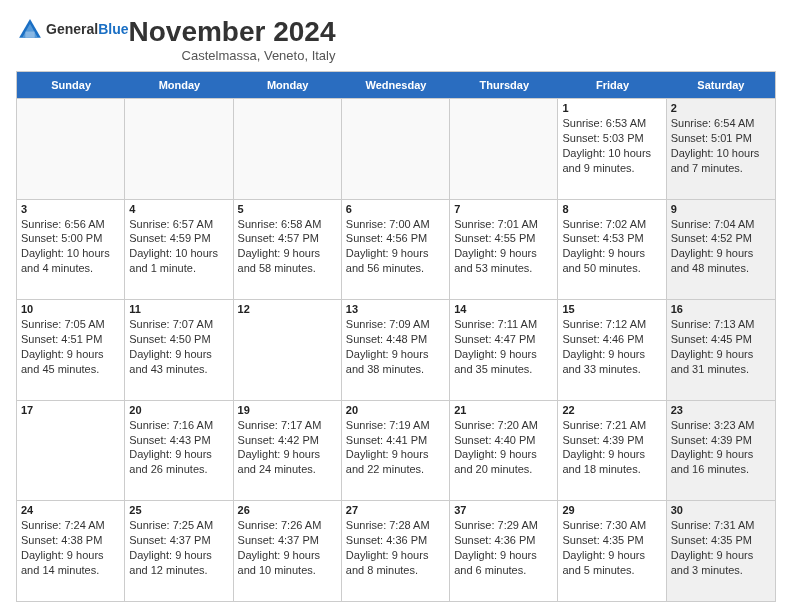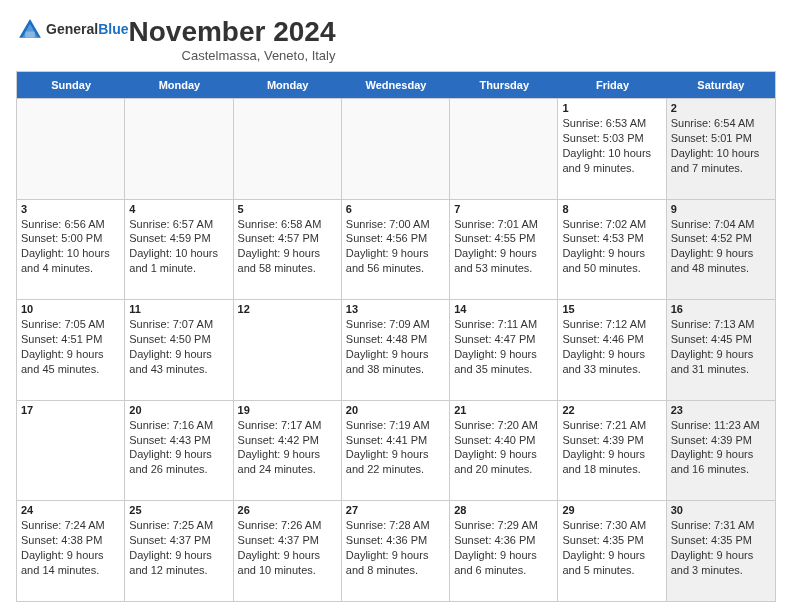--- a/index.html
+++ b/index.html
@@ -270,21 +270,21 @@
 Daylight: 9 hours and 20 minutes.</div>
           </div>
           <div class="cal-cell">
             <div class="day-num">22</div>
             <div class="cell-text" style="white-space: pre-line;">Sunrise: 7:21 AM
 Sunset: 4:39 PM
 Daylight: 9 hours and 18 minutes.</div>
           </div>
           <div class="cal-cell shaded">
             <div class="day-num">23</div>
-            <div class="cell-text" style="white-space: pre-line;">Sunrise: 11:23 AM
+            <div class="cell-text" style="white-space: pre-line;">Sunrise: 3:23 AM
 Sunset: 4:39 PM
 Daylight: 9 hours and 16 minutes.</div>
           </div>
         </div>
         <div class="cal-row">
           <div class="cal-cell">
             <div class="day-num">24</div>
             <div class="cell-text" style="white-space: pre-line;">Sunrise: 7:24 AM
 Sunset: 4:38 PM
 Daylight: 9 hours and 14 minutes.</div>
@@ -301,21 +301,21 @@
 Sunset: 4:37 PM
 Daylight: 9 hours and 10 minutes.</div>
           </div>
           <div class="cal-cell">
             <div class="day-num">27</div>
             <div class="cell-text" style="white-space: pre-line;">Sunrise: 7:28 AM
 Sunset: 4:36 PM
 Daylight: 9 hours and 8 minutes.</div>
           </div>
           <div class="cal-cell">
-            <div class="day-num">28</div>
+            <div class="day-num">37</div>
             <div class="cell-text" style="white-space: pre-line;">Sunrise: 7:29 AM
 Sunset: 4:36 PM
 Daylight: 9 hours and 6 minutes.</div>
           </div>
           <div class="cal-cell">
             <div class="day-num">29</div>
             <div class="cell-text" style="white-space: pre-line;">Sunrise: 7:30 AM
 Sunset: 4:35 PM
 Daylight: 9 hours and 5 minutes.</div>
           </div>

